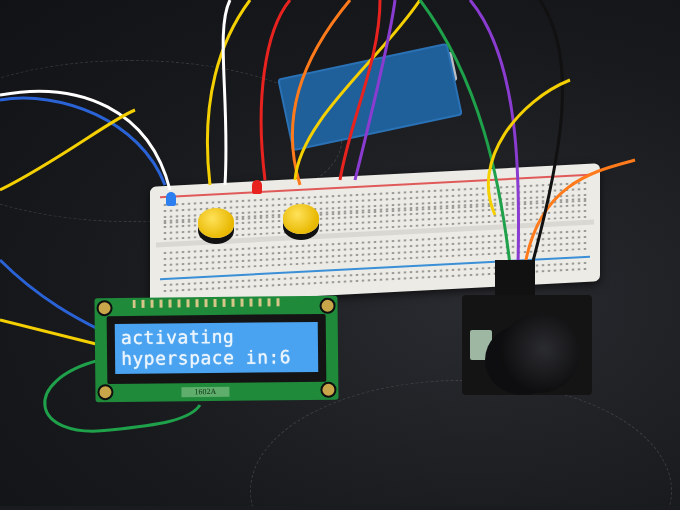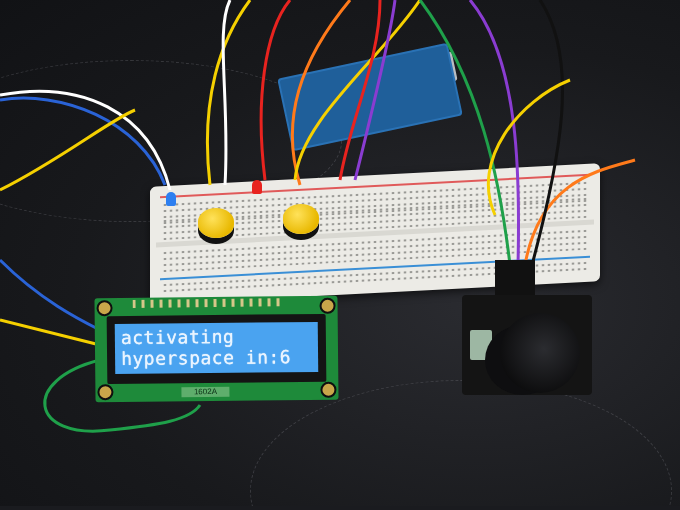--- a/index.html
+++ b/index.html
@@ -14,21 +14,21 @@
   .breadboard{position:absolute;left:150px;top:175px;width:450px;height:118px;background:#ecebe6;border-radius:6px;transform:skewY(-3deg);box-shadow:0 3px 8px rgba(0,0,0,0.6);}
   .bb-rail{position:absolute;left:10px;right:10px;height:2px;}
   .bb-holes{position:absolute;left:12px;right:12px;height:22px;background-image:radial-gradient(circle,#9a9a96 1px,transparent 1.5px);background-size:6px 6px;}
   .bb-gap{position:absolute;left:6px;right:6px;top:56px;height:5px;background:#d9d8d2;}
   .button-cap{position:absolute;width:36px;height:30px;border-radius:50%/45%;background:radial-gradient(circle at 40% 35%,#ffe25a,#e8b800 70%);box-shadow:0 6px 0 #111;}
   .led{position:absolute;width:10px;height:14px;border-radius:5px 5px 2px 2px;}
   .lcd-board{position:absolute;left:95px;top:297px;width:243px;height:104px;background:#1e8a3a;border-radius:3px;transform:rotate(-0.6deg);}
   .lcd-bezel{position:absolute;left:12px;top:18px;width:219px;height:68px;background:#141414;border-radius:2px;}
   .lcd-screen{position:absolute;left:8px;top:8px;width:203px;height:50px;background:#4aa3f0;padding:3px 6px;box-sizing:border-box;}
   .lcd-line{color:#e9f4ff;font-size:18px;line-height:21px;letter-spacing:0.5px;white-space:pre;font-family:"DejaVu Sans Mono",monospace;text-shadow:0 0 1px #fff;}
-  .lcd-label{position:absolute;left:86px;top:90px;width:48px;height:10px;background:#5fae6c;color:#0b2e14;font-size:8px;text-align:center;line-height:10px;font-family:Liberation Sans, sans-serif;}
+  .lcd-label{position:absolute;left:86px;top:90px;width:48px;height:10px;background:#5fae6c;color:#0b2e14;font-size:8px;text-align:center;line-height:10px;font-family:Liberation Serif, serif;}
   .mount-hole{position:absolute;width:12px;height:12px;border-radius:50%;background:#c9a64a;border:2px solid #0f0f0f;}
   .pin-row{position:absolute;left:38px;top:2px;width:148px;height:8px;background-image:linear-gradient(90deg,#d6c789 3px,transparent 3px);background-size:9px 8px;}
   .joy-board{position:absolute;left:462px;top:295px;width:130px;height:100px;background:#141414;border-radius:4px;}
   .joy-header{position:absolute;left:495px;top:260px;width:40px;height:45px;background:#111;}
   .joy-knob{position:absolute;left:500px;top:313px;width:80px;height:80px;border-radius:50%;background:radial-gradient(circle at 55% 45%,#2b2c30,#0c0c0d 75%);}
   .joy-base{position:absolute;left:485px;top:325px;width:75px;height:70px;border-radius:50%;background:#0e0e10;}
   .joy-switch{position:absolute;left:470px;top:330px;width:22px;height:30px;background:#9db7a3;border-radius:2px;}
 </style>
 </head>
 <body>

